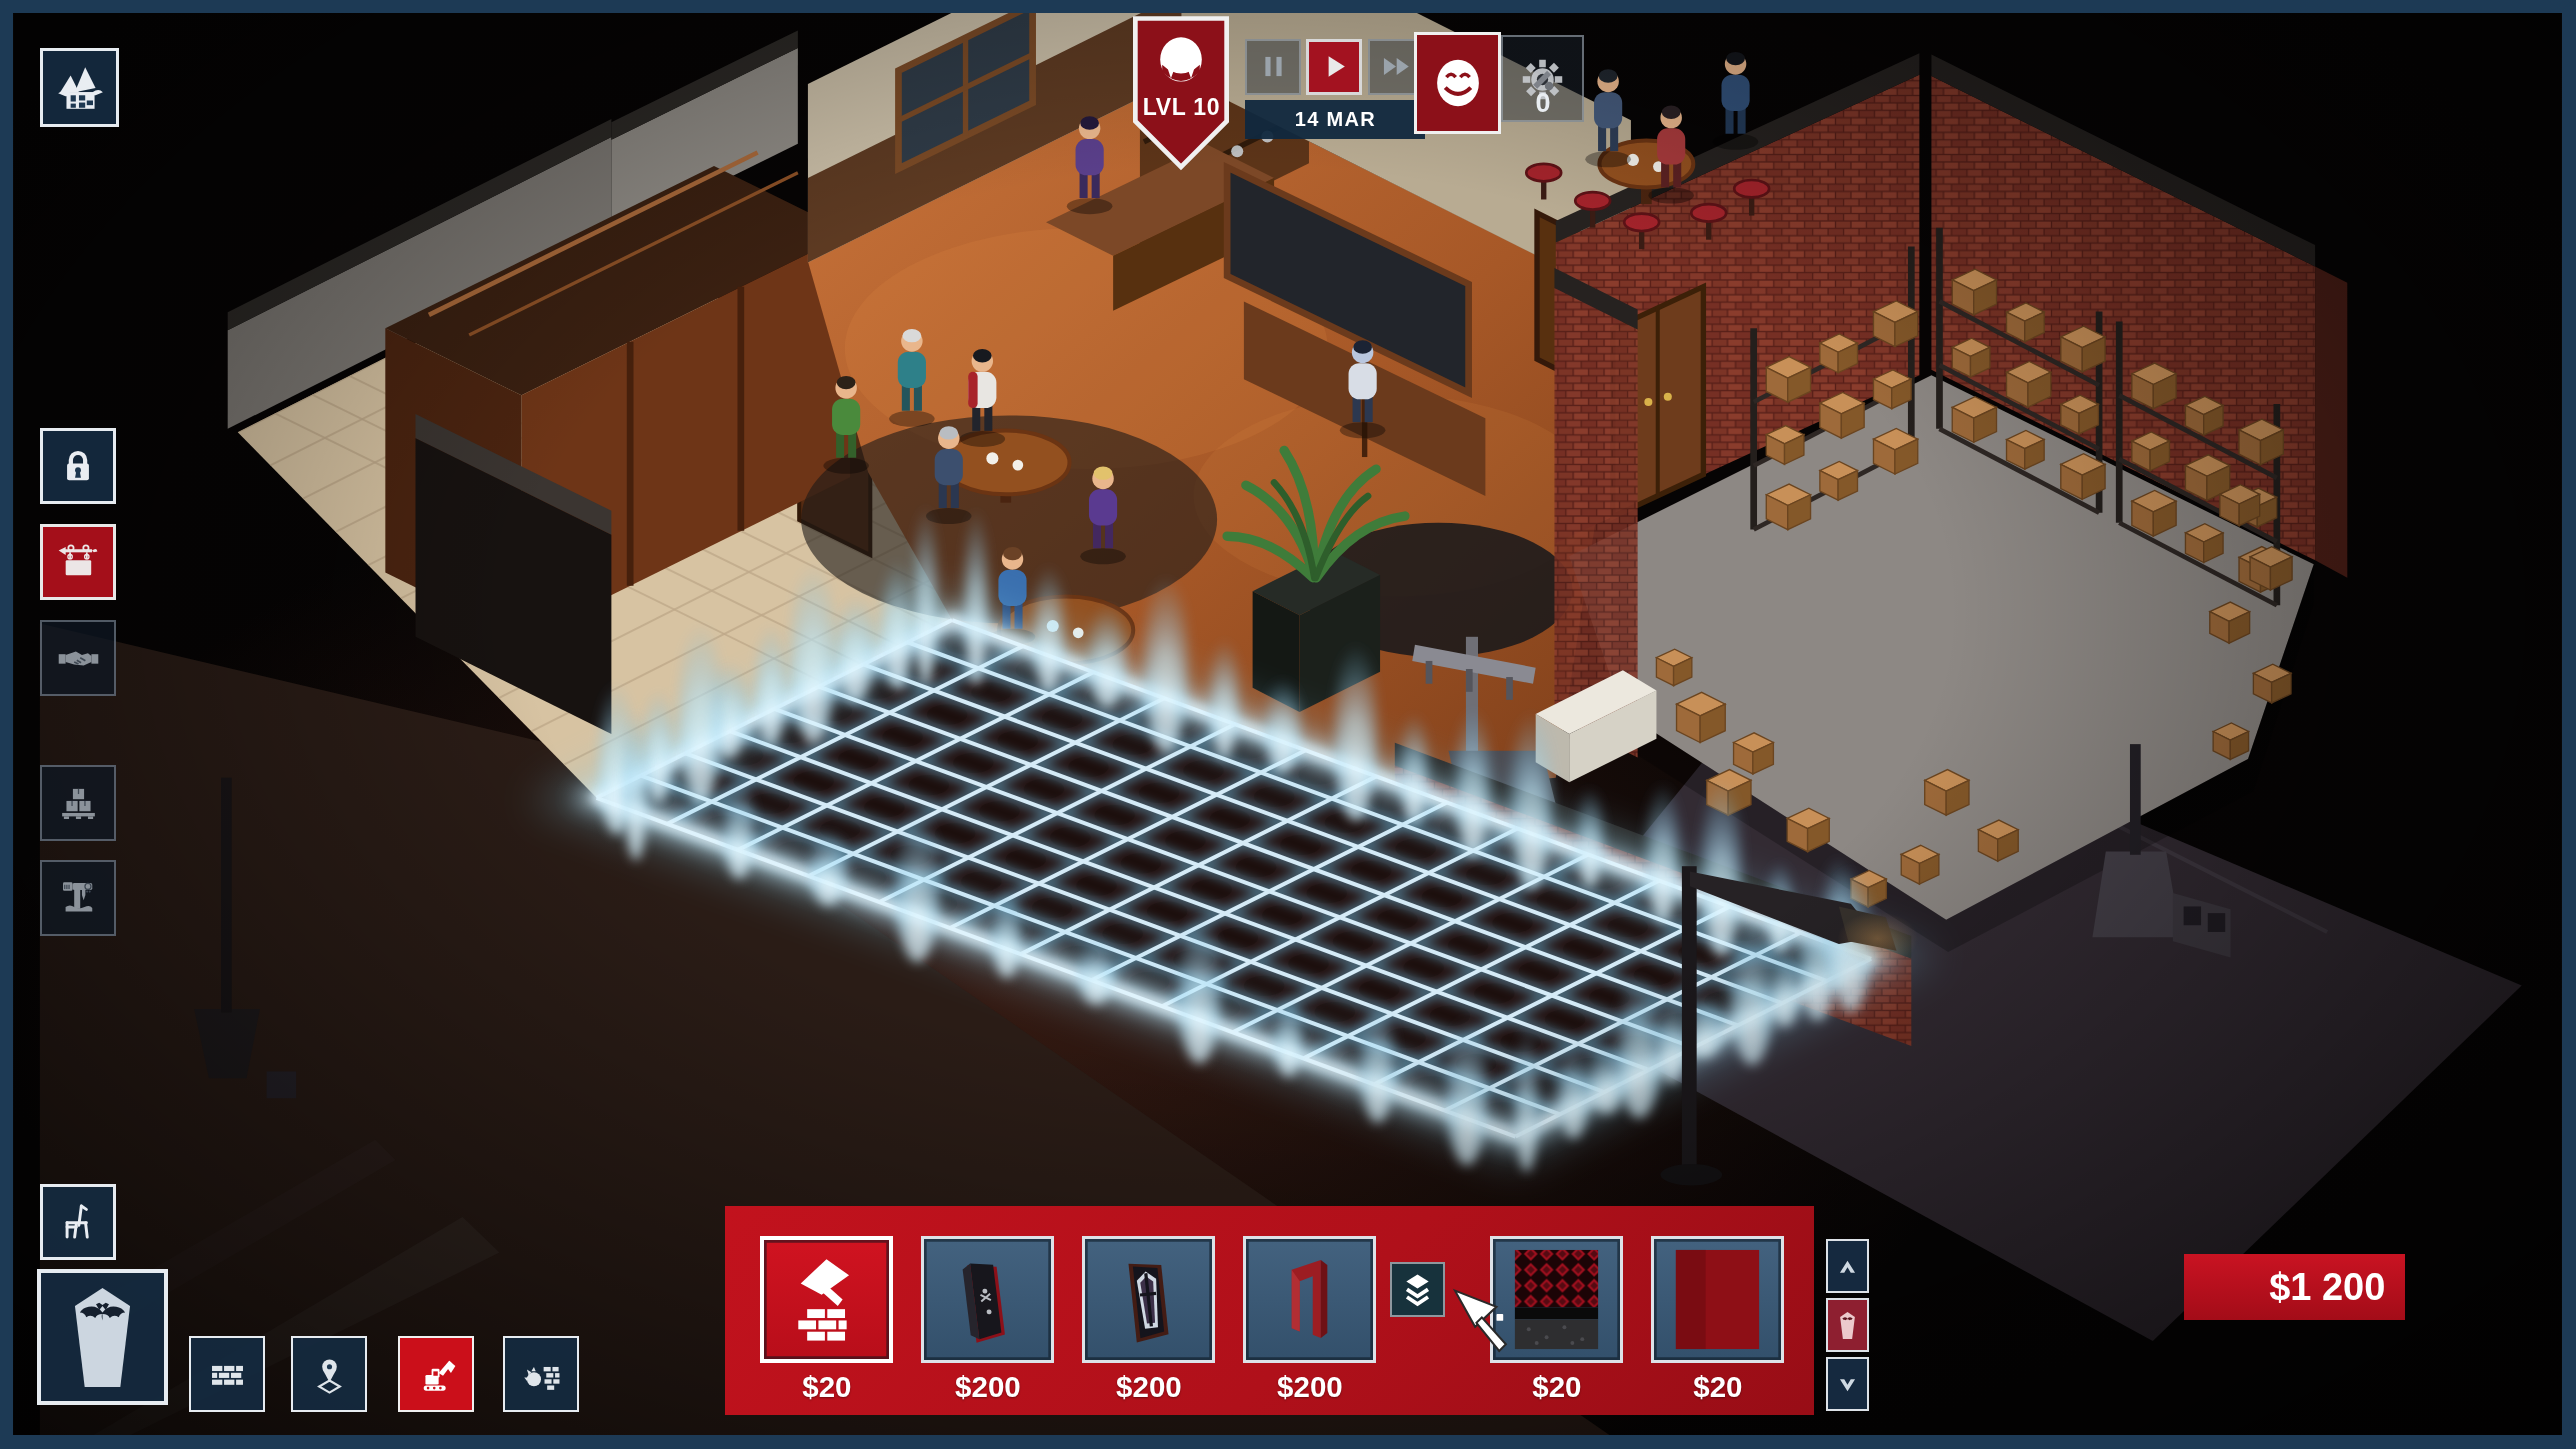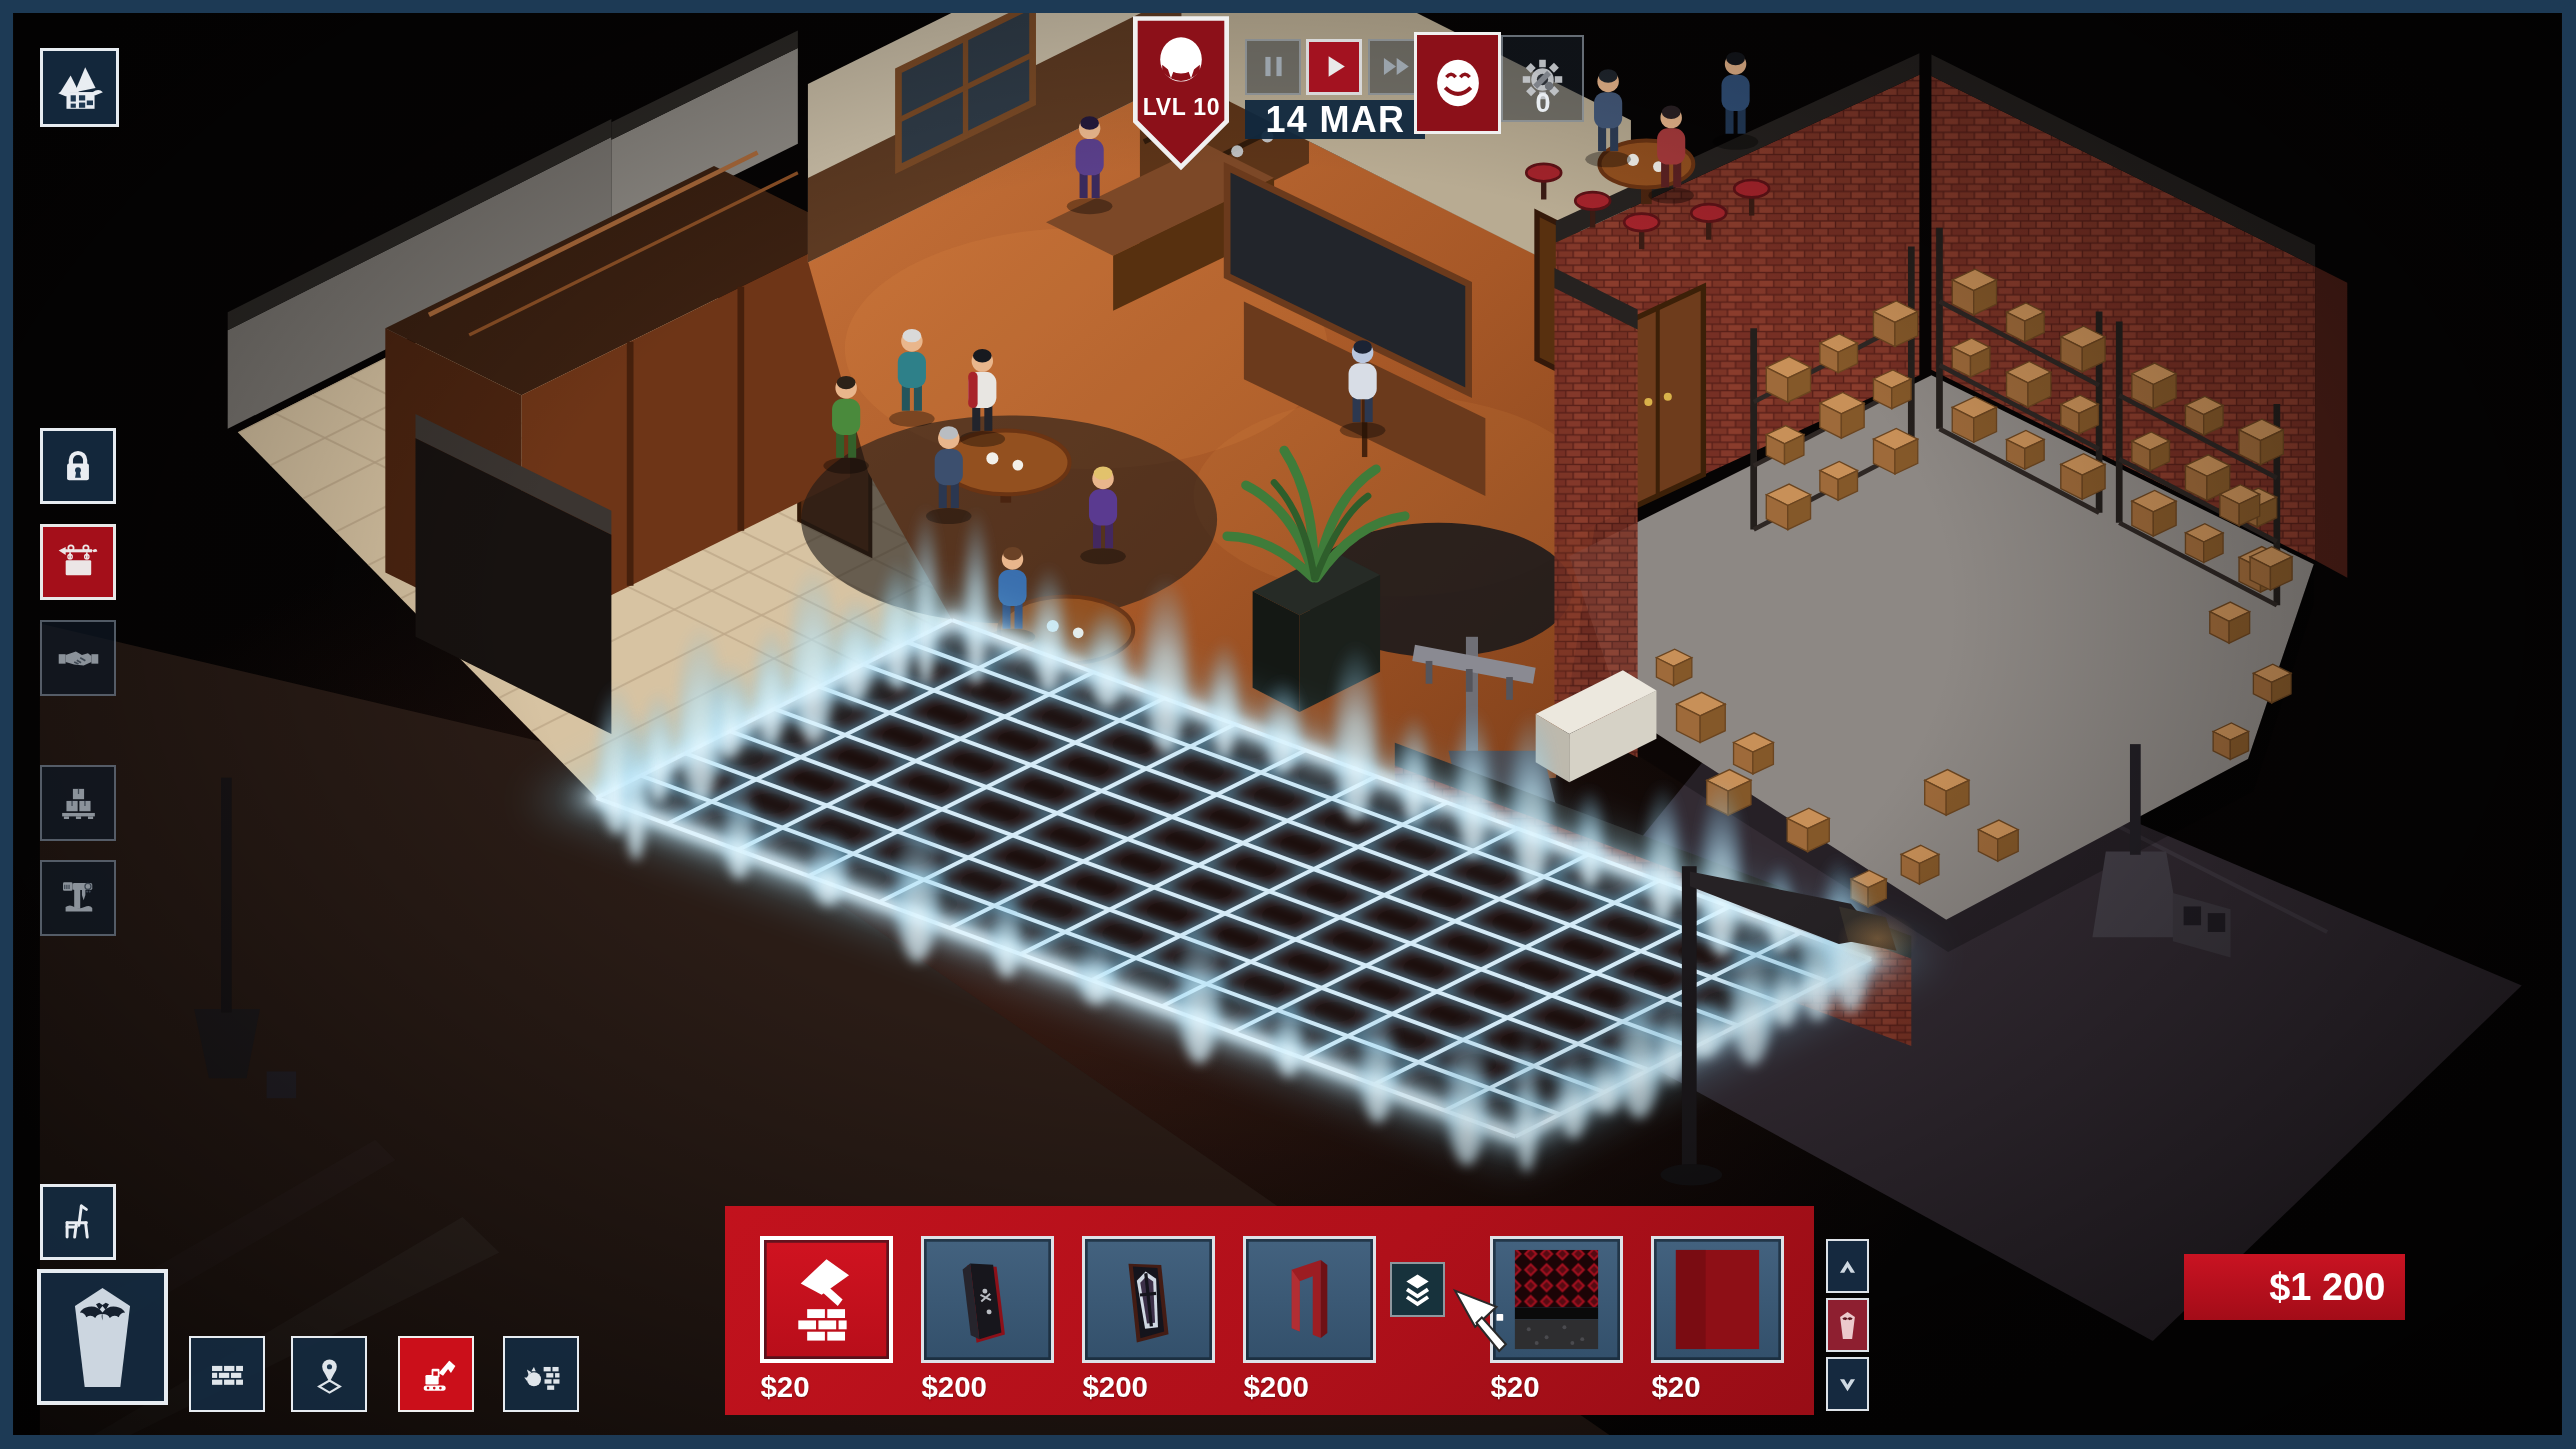--- a/index.html
+++ b/index.html
@@ -13,30 +13,30 @@
   .navy{background:rgba(21,42,64,.92);border:3.4px solid #e7ecf1;}
   .dimmed{background:rgba(14,24,36,.72);border:2.7px solid rgba(140,152,164,.55);}
   .dimmed svg{opacity:.8;}
   .deepred{background:#8c1019;border:3.4px solid #f0f0f0;}
   .ghost{background:rgba(28,38,48,.45);border:2.7px solid rgba(160,170,180,.6);}
   
   .ribbon{position:absolute;left:1119px;top:1.3px;width:98px;height:156px;}
   .ribbon .lvl{position:absolute;left:0;top:79px;width:98px;text-align:center;
     color:#fff;font-weight:bold;font-size:23px;letter-spacing:0.7px;}
   .datebar{position:absolute;left:1232px;top:87px;width:180px;height:39px;background:rgba(16,40,62,.95);
-    color:#fff;font-weight:bold;font-size:36px;display:flex;align-items:center;justify-content:center;letter-spacing:1.3px;}
+    color:#fff;font-weight:bold;font-size:20px;display:flex;align-items:center;justify-content:center;letter-spacing:1.3px;}
   .count0{position:absolute;left:0;bottom:1.3px;width:100%;text-align:center;color:#e9edf1;font-size:27px;font-weight:bold;}
   
   .toolpanel{position:absolute;left:712px;top:1193px;width:1089px;height:209px;
     background:linear-gradient(135deg,#c2121d 0%,#b0101a 55%,#980d16 100%);}
   .slot{position:absolute;top:29.5px;width:133px;height:127px;box-sizing:border-box;
     background:linear-gradient(180deg,#43627f 0%,#33506b 100%);border:3.4px solid #dde2e8;
     box-shadow:inset 0 0 0 2.7px rgba(10,20,30,.55);display:flex;align-items:center;justify-content:center;}
   .slot.selected{background:linear-gradient(180deg,#d01320 0%,#b80e1a 100%);border:4px solid #ffffff;}
-  .price{position:absolute;top:164px;width:133px;color:#fff;font-weight:bold;font-size:29.5px;
+  .price{position:absolute;top:164px;width:133px;text-align:center;color:#fff;font-weight:bold;font-size:29.5px;
     text-shadow:0 1.3px 2px rgba(0,0,0,.4);}
   .layersbtn{position:absolute;left:665px;top:56px;width:51px;height:51px;background:#17323c;
     border:2.7px solid #8e979e;display:flex;align-items:center;justify-content:center;}
   .scrollbtn{position:absolute;left:1813px;width:43px;height:54px;box-sizing:border-box;
     background:#15293f;border:2.7px solid #dde2e8;display:flex;align-items:center;justify-content:center;}
   .scrollbtn.page{background:#8e1f30;}
   
   .money-red{position:absolute;left:2171px;top:1241px;width:221px;height:66px;
     background:linear-gradient(180deg,#c91322,#a30c18);display:flex;align-items:center;justify-content:flex-end;
     color:#fff;font-weight:bold;font-size:38px;padding-right:20px;box-sizing:border-box;}

